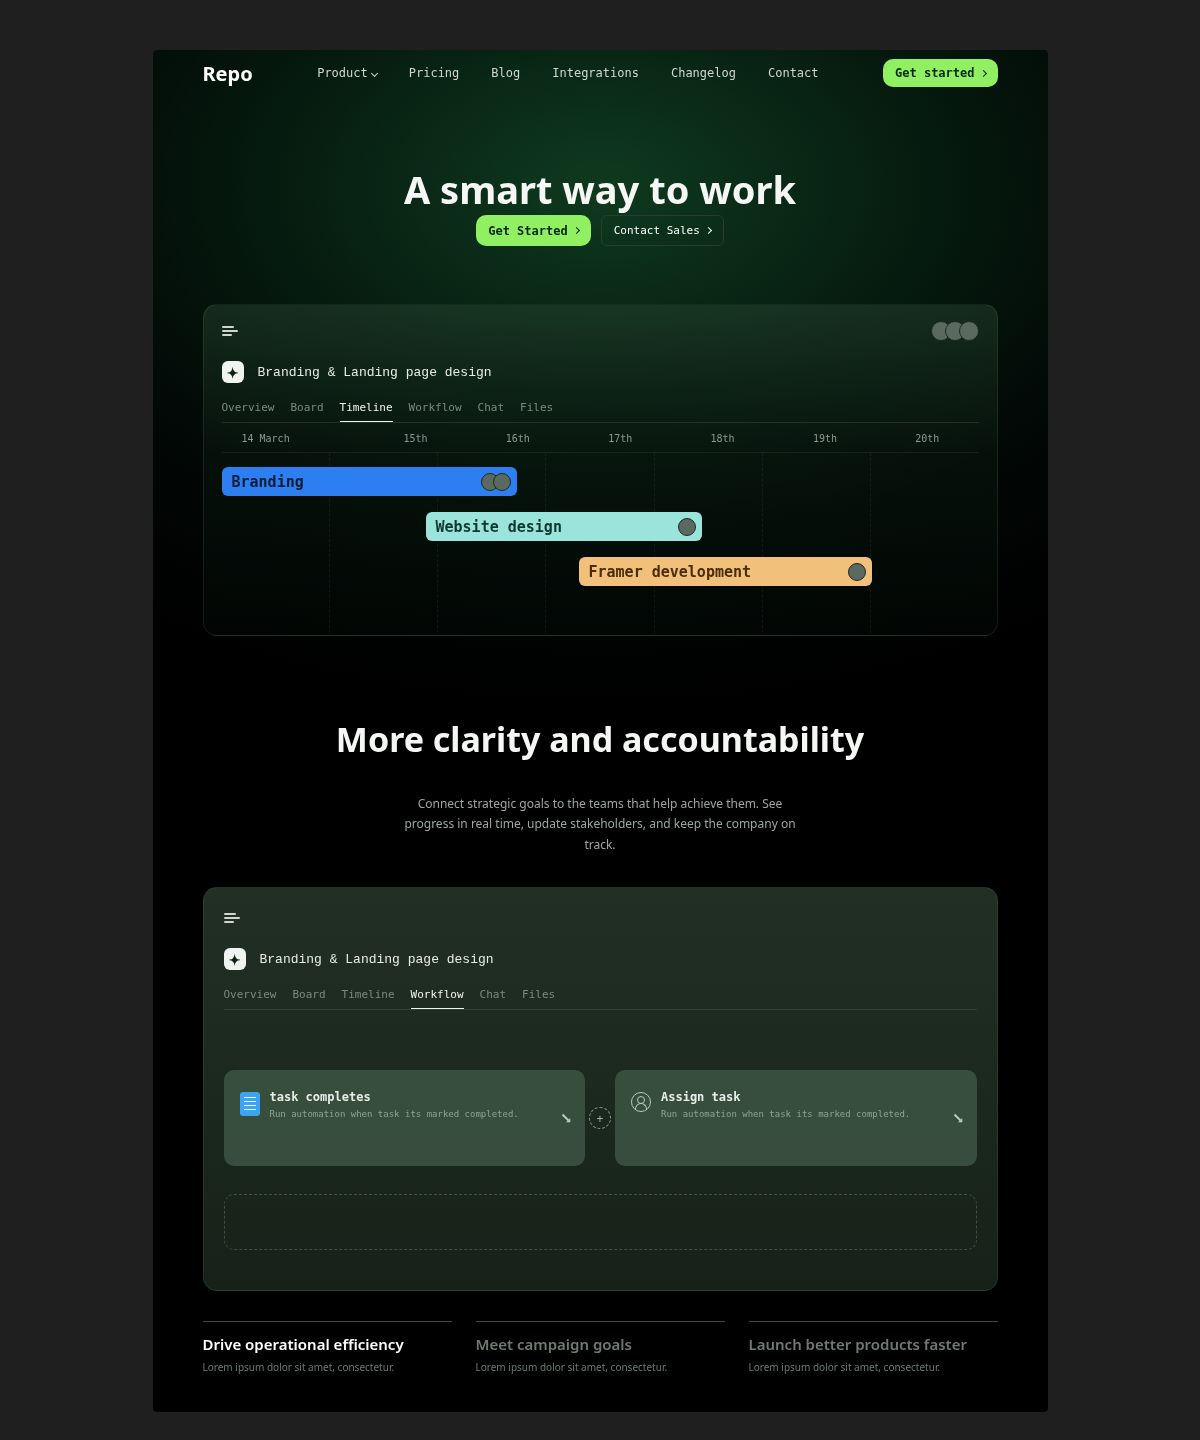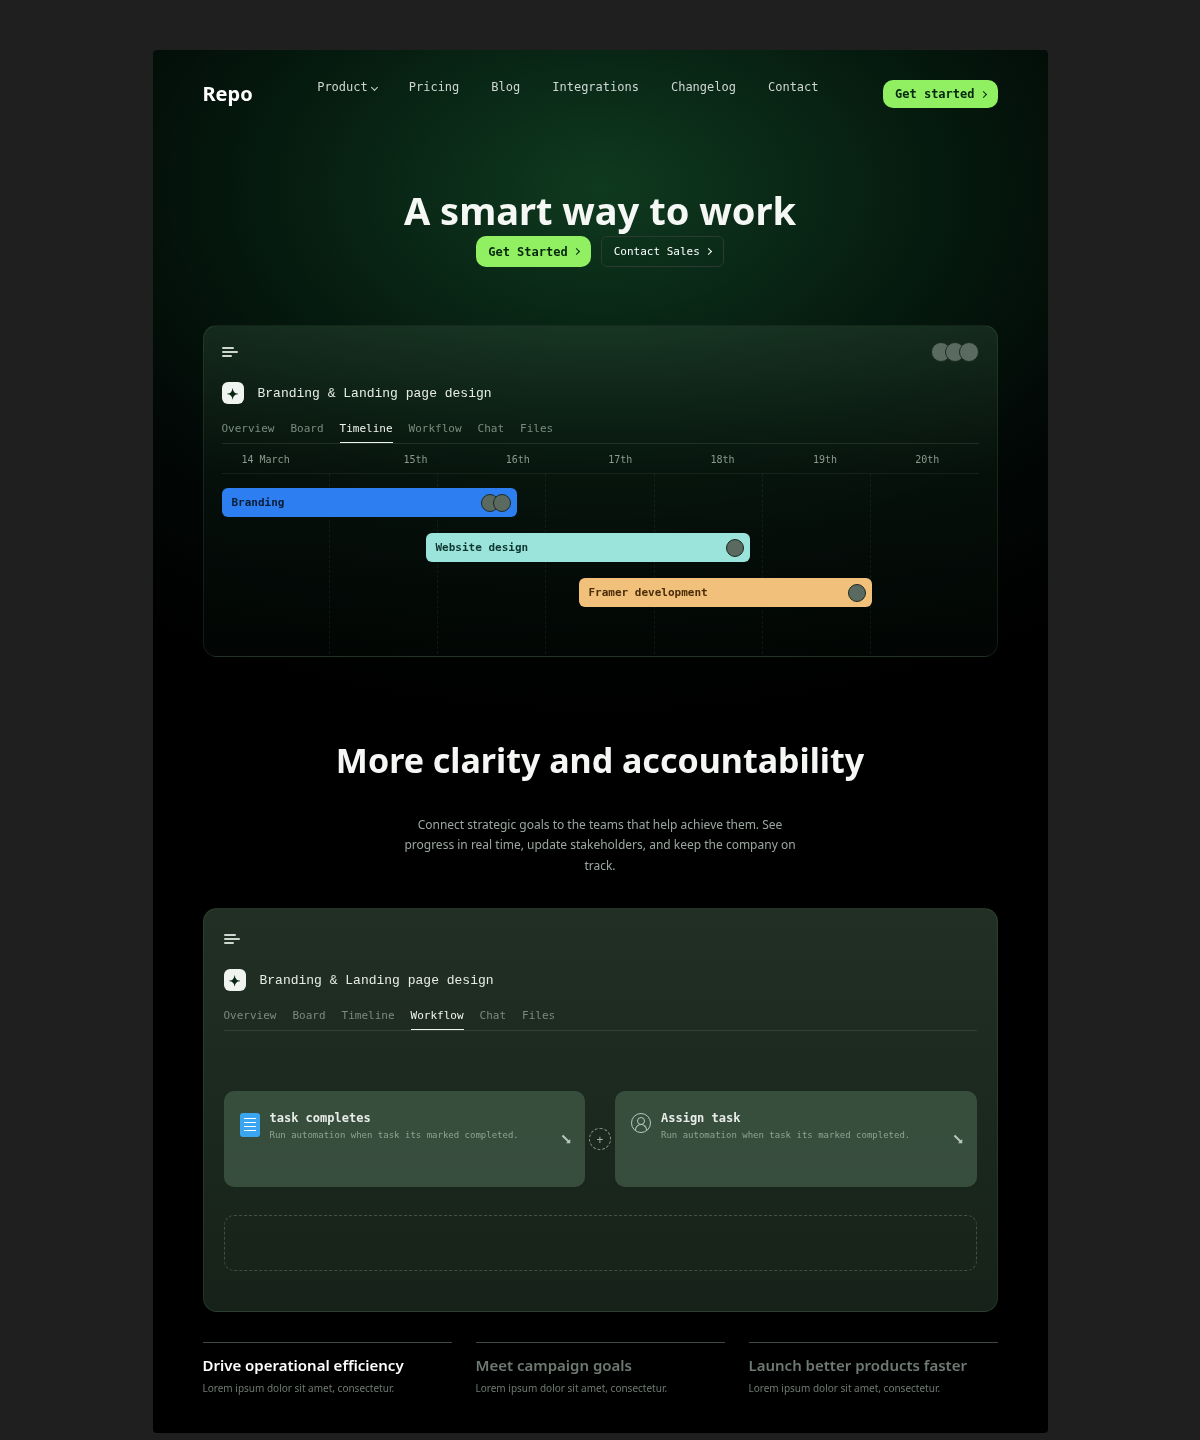--- a/index.html
+++ b/index.html
@@ -11,22 +11,22 @@
 }
 .page{
   width:895px;
   margin:0 auto;
   background:radial-gradient(ellipse 90% 38% at 50% 10%,#0f3a1f 0%,#061d10 38%,#020806 70%,#000 100%);
   border-radius:4px;
   overflow:hidden;
 }
 
 .nav{
-  display:flex;align-items:flex-start;justify-content:space-between;
-  padding:30px 50px 0;
+  display:flex;align-items:center;justify-content:space-between;
+  padding:9px 50px 0;
 }
 .logo{font-weight:700;font-size:20px;}
 .navlinks{display:flex;gap:32px;font-family:ui-monospace,monospace;font-size:12px;color:#cfd6d1;}
 .navlinks a{display:flex;align-items:center;gap:4px;cursor:pointer;}
 .btn-primary{
   background:#91f062;color:#04260f;font-family:ui-monospace,monospace;
   font-size:12px;font-weight:600;padding:7px 12px;border-radius:10px;
   display:flex;align-items:center;gap:6px;cursor:pointer;
 }
 .btn-outline{
@@ -60,23 +60,23 @@
 .tabs span{cursor:pointer;}
 .tabs .active{color:#f0f4f1;border-bottom:1.5px solid #f0f4f1;padding-bottom:7px;margin-bottom:-8px;}
 
 .dates{position:relative;display:flex;font-family:ui-monospace,monospace;font-size:10px;color:#8a9a8f;margin-top:10px;border-bottom:1px solid rgba(140,160,145,.12);padding-bottom:8px;}
 .dates span{flex:1;text-align:center;}
 .dates span:first-child{text-align:left;flex:1.2;padding-left:20px;}
 .guides{position:absolute;inset:0;display:flex;pointer-events:none;}
 .guides i{flex:1;border-left:1px dashed rgba(140,160,145,.10);height:180px;top:20px;position:relative;}
 .guides i:first-child{border:none;}
 .bars{position:relative;height:150px;margin-top:14px;}
-.bar{position:absolute;height:29px;border-radius:6px;display:flex;align-items:center;justify-content:space-between;padding:0 6px 0 10px;font-family:ui-monospace,monospace;font-size:11px;font-weight:600;}
+.bar{position:absolute;height:29px;border-radius:6px;display:flex;align-items:center;justify-content:space-between;padding:0 6px 0 10px;font-family:ui-monospace,monospace;font-size:15px;font-weight:600;}
 .bar-blue{background:#2d7ef0;color:#0a1d36;left:0;width:295px;top:0;}
-.bar-teal{background:#9be4db;color:#0e3731;left:204px;width:324px;top:45px;}
+.bar-teal{background:#9be4db;color:#0e3731;left:204px;width:276px;top:45px;}
 .bar-or{background:#f1c07a;color:#4a2c09;left:357px;width:293px;top:90px;}
 .bar .avatars .av{width:18px;height:18px;}
 
 .section2{padding:80px 60px 0;text-align:center;}
 .section2 h2{font-size:34px;font-weight:700;color:#f5f7f5;}
 .section2 p{color:#9aa79f;font-size:12px;line-height:1.7;max-width:400px;margin:32px auto 0;}
 
 .panel2{
   margin:32px 50px 0;border-radius:14px;padding:18px 20px 40px;
   background:linear-gradient(180deg,rgba(60,86,66,.55),rgba(44,68,50,.5));

